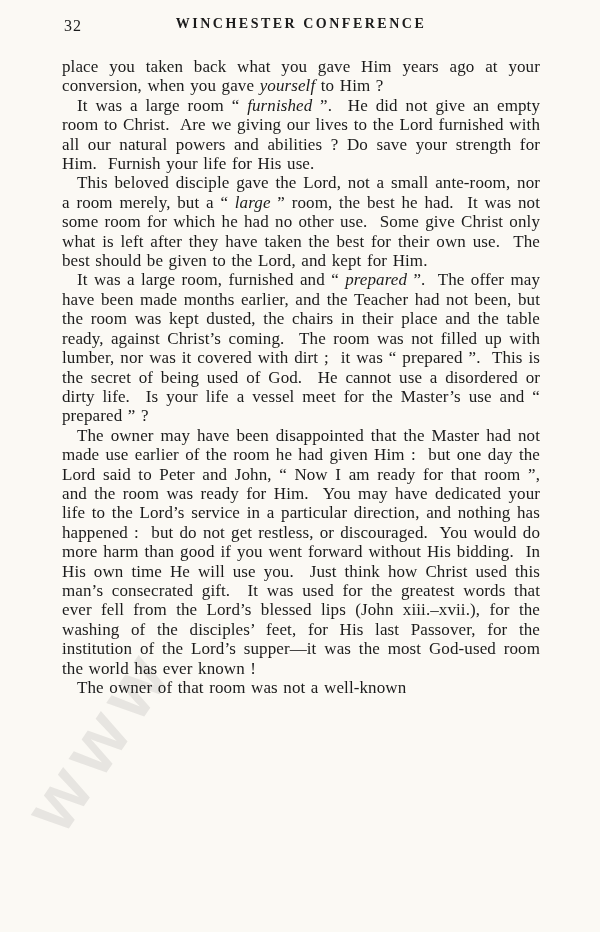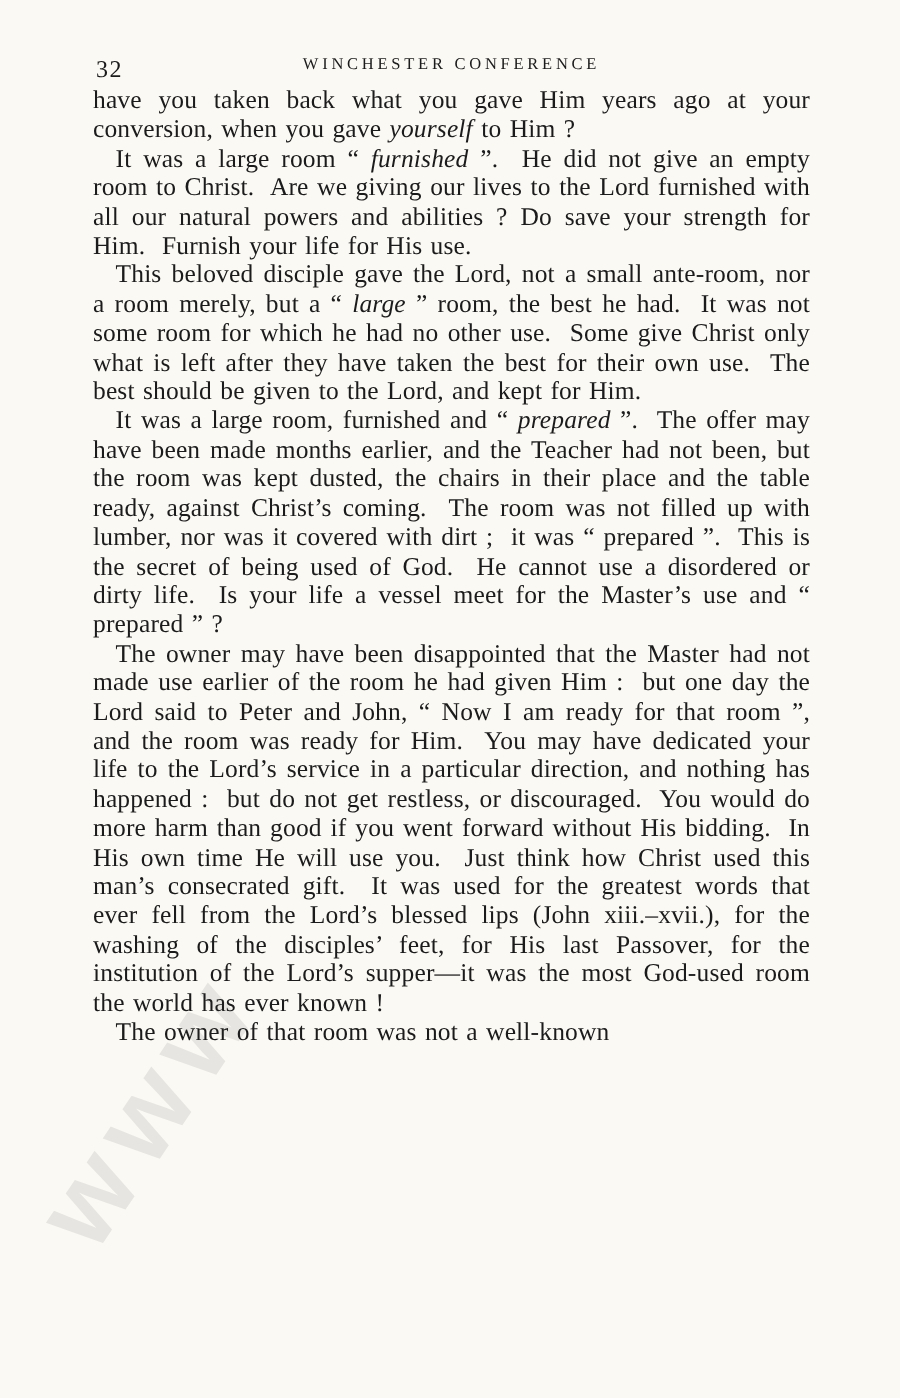--- a/index.html
+++ b/index.html
@@ -9,37 +9,37 @@
     height: 932px;
     margin: 0 auto;
     background: #fbf9f4;
     overflow: hidden;
     font-family: "Liberation Serif", "DejaVu Serif", serif;
     color: #1b1b1b;
     box-shadow: 0 0 6px rgba(0,0,0,0.35);
   }
   .page-header {
     position: absolute;
-    top: 37px;
+    top: 16px;
     left: 62px;
     right: 60px;
     height: 24px;
   }
   .pagenum {
     position: absolute;
     left: 2px;
     top: 1px;
     font-size: 16px;
     letter-spacing: 1px;
   }
   .running-title {
     text-align: center;
-    font-size: 11px;
+    font-size: 14px;
     letter-spacing: 2.5px;
-    font-weight: 400;
+    font-weight: 700;
   }
   .page-body {
     position: absolute;
     top: 57px;
     left: 62px;
     width: 478px;
   }
   .page-body p {
     margin: 0;
     text-align: justify;
@@ -70,21 +70,21 @@
 <body>
 
 <div class="page">
 
   <header class="page-header">
     <span class="pagenum">32</span>
     <div class="running-title">WINCHESTER CONFERENCE</div>
   </header>
 
   <main class="page-body">
-    <p class="para"><span>have you taken back what you gave Him years ago at your conversion, when you gave </span><span class="it">yourself</span><span> to Him ?</span></p>
+    <p class="para"><span>place you taken back what you gave Him years ago at your conversion, when you gave </span><span class="it">yourself</span><span> to Him ?</span></p>
     <p class="para indent"><span>It was a large room “ </span><span class="it">furnished</span><span> ”.  He did not give an empty room to Christ.  Are we giving our lives to the Lord furnished with all our natural powers and abilities ? Do save your strength for Him.  Furnish your life for His use.</span></p>
     <p class="para indent"><span>This beloved disciple gave the Lord, not a small ante-room, nor a room merely, but a “ </span><span class="it">large</span><span> ” room, the best he had.  It was not some room for which he had no other use.  Some give Christ only what is left after they have taken the best for their own use.  The best should be given to the Lord, and kept for Him.</span></p>
     <p class="para indent"><span>It was a large room, furnished and “ </span><span class="it">prepared</span><span> ”.  The offer may have been made months earlier, and the Teacher had not been, but the room was kept dusted, the chairs in their place and the table ready, against Christ’s coming.  The room was not filled up with lumber, nor was it covered with dirt ;  it was “ prepared ”.  This is the secret of being used of God.  He cannot use a disordered or dirty life.  Is your life a vessel meet for the Master’s use and “ prepared ” ?</span></p>
     <p class="para indent"><span>The owner may have been disappointed that the Master had not made use earlier of the room he had given Him :  but one day the Lord said to Peter and John, “ Now I am ready for that room ”, and the room was ready for Him.  You may have dedicated your life to the Lord’s service in a particular direction, and nothing has happened :  but do not get restless, or discouraged.  You would do more harm than good if you went forward without His bidding.  In His own time He will use you.  Just think how Christ used this man’s consecrated gift.  It was used for the greatest words that ever fell from the Lord’s blessed lips (John xiii.–xvii.), for the washing of the disciples’ feet, for His last Passover, for the institution of the Lord’s supper—it was the most God-used room the world has ever known !</span></p>
     <p class="para indent"><span>The owner of that room was not a well-known</span></p>
   </main>
 
   <div class="watermark">www</div>
 
 </div>

